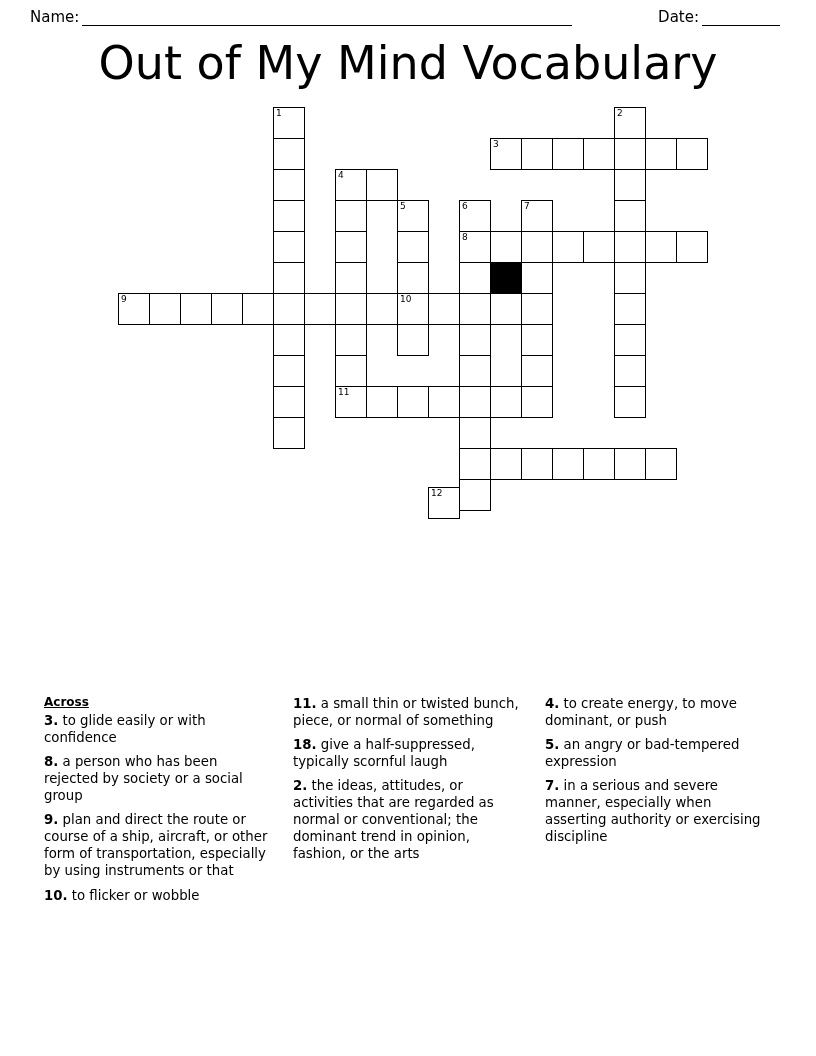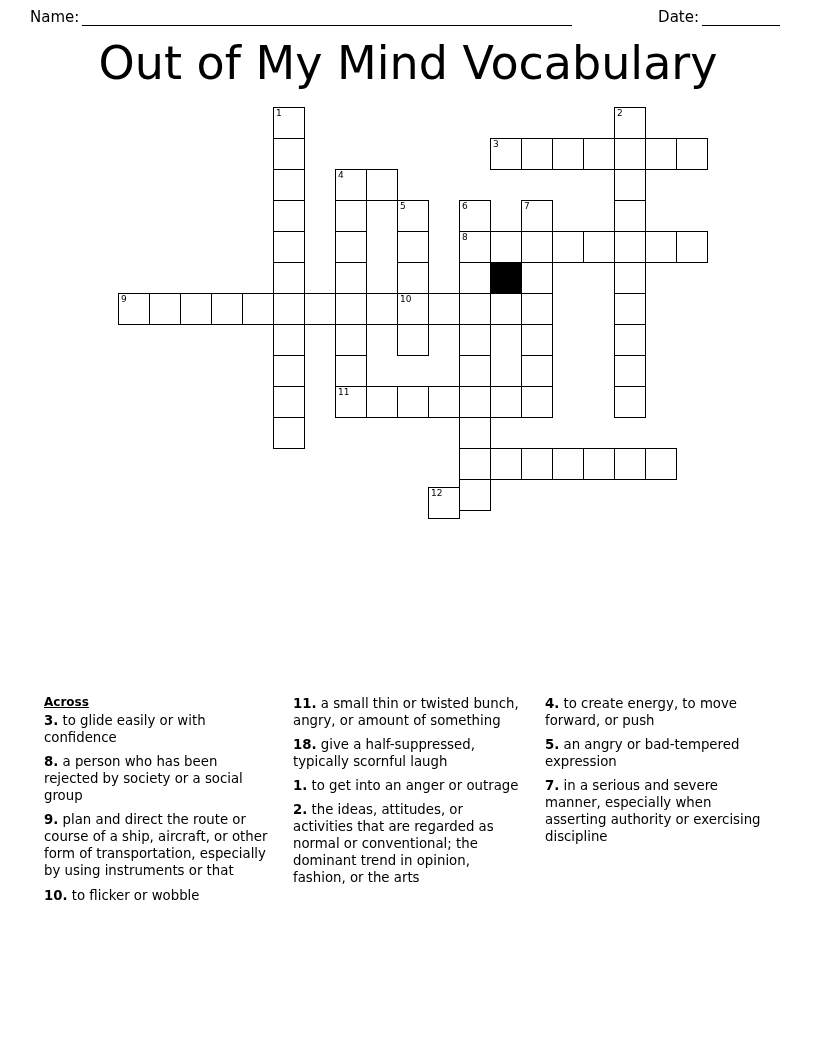--- a/index.html
+++ b/index.html
@@ -257,40 +257,36 @@
       </div>
       <div class="clue">
         <b>10.</b>
         <span>to flicker or wobble</span>
       </div>
     </div>
 
     <div class="clue-col col2">
       <div class="clue">
         <b>11.</b>
-        <span>a small thin or twisted bunch, angry, or amount of something</span>
+        <span>a small thin or twisted bunch, piece, or normal of something</span>
       </div>
       <div class="clue">
         <b>18.</b>
         <span>give a half-suppressed, typically scornful laugh</span>
       </div>
       <div class="clue">
-        <b>1.</b>
-        <span>to get into an anger or outrage</span>
-      </div>
-      <div class="clue">
         <b>2.</b>
         <span>the ideas, attitudes, or activities that are regarded as normal or conventional; the dominant trend in opinion, fashion, or the arts</span>
       </div>
     </div>
 
     <div class="clue-col col3">
       <div class="clue">
         <b>4.</b>
-        <span>to create energy, to move forward, or push</span>
+        <span>to create energy, to move dominant, or push</span>
       </div>
       <div class="clue">
         <b>5.</b>
         <span>an angry or bad-tempered expression</span>
       </div>
       <div class="clue">
         <b>7.</b>
         <span>in a serious and severe manner, especially when asserting authority or exercising discipline</span>
       </div>
     </div>

